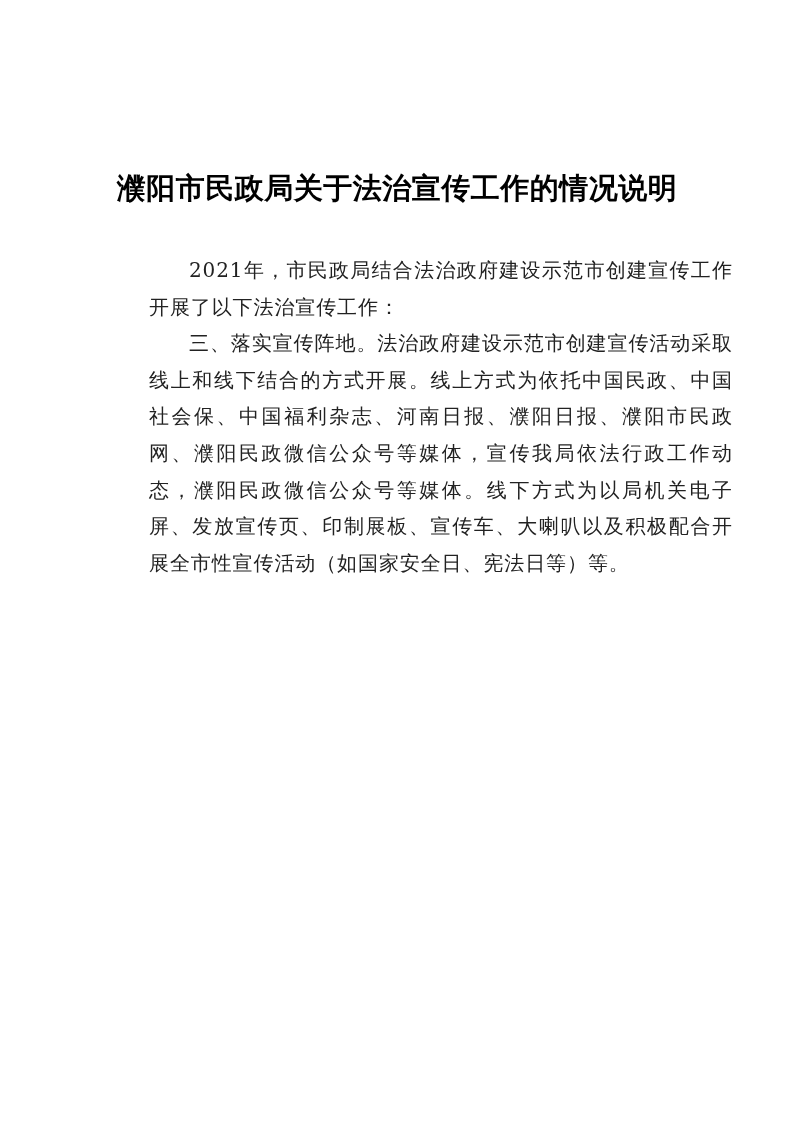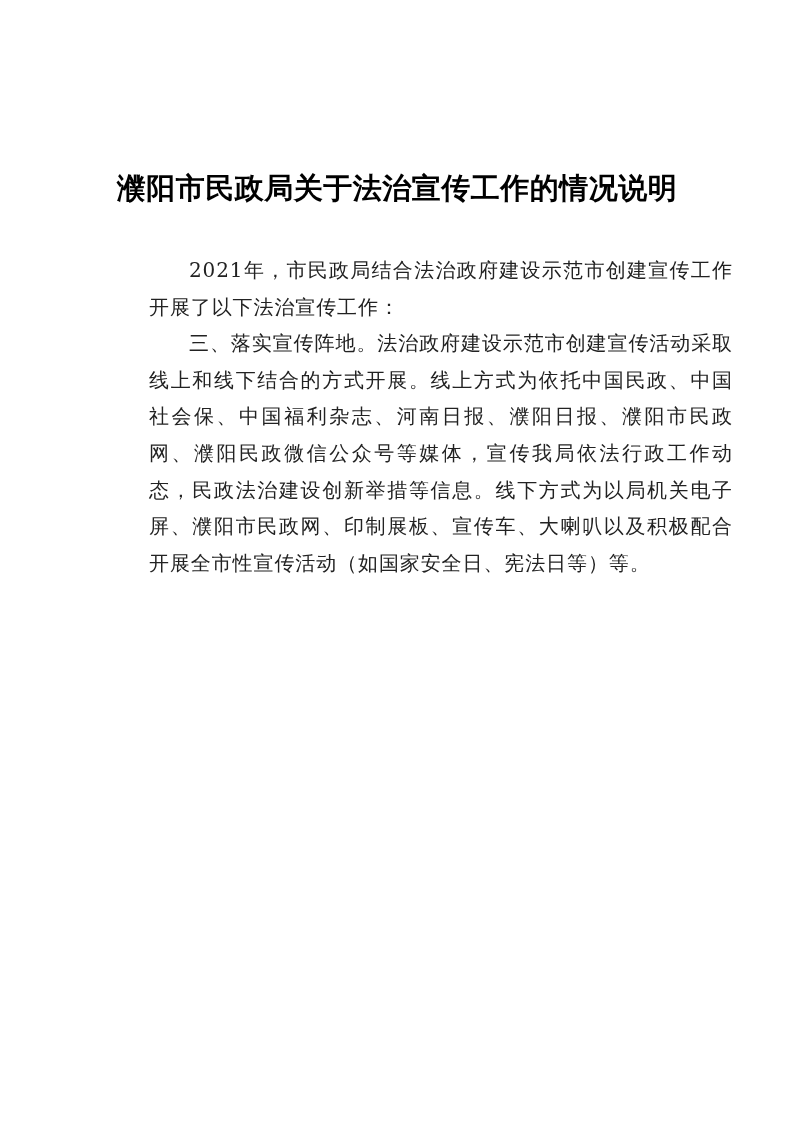--- a/index.html
+++ b/index.html
@@ -56,15 +56,15 @@
     }
   </style>
 </head>
 <body>
 
 <div class="page">
   <h1 class="title">濮阳市民政局关于法治宣传工作的情况说明</h1>
 
   <div class="body">
     <p class="para">2021年，市民政局结合法治政府建设示范市创建宣传工作开展了以下法治宣传工作：</p>
-    <p class="para">三、落实宣传阵地。法治政府建设示范市创建宣传活动采取线上和线下结合的方式开展。线上方式为依托中国民政、中国社会保、中国福利杂志、河南日报、濮阳日报、濮阳市民政网、濮阳民政微信公众号等媒体，宣传我局依法行政工作动态，民政法治建设创新举措等信息。线下方式为以局机关电子屏、濮阳市民政网、印制展板、宣传车、大喇叭以及积极配合开展全市性宣传活动（如国家安全日、宪法日等）等。</p>
+    <p class="para">三、落实宣传阵地。法治政府建设示范市创建宣传活动采取线上和线下结合的方式开展。线上方式为依托中国民政、中国社会保、中国福利杂志、河南日报、濮阳日报、濮阳市民政网、濮阳民政微信公众号等媒体，宣传我局依法行政工作动态，濮阳民政微信公众号等媒体。线下方式为以局机关电子屏、发放宣传页、印制展板、宣传车、大喇叭以及积极配合开展全市性宣传活动（如国家安全日、宪法日等）等。</p>
   </div>
 </div>
 
 </body></html>

